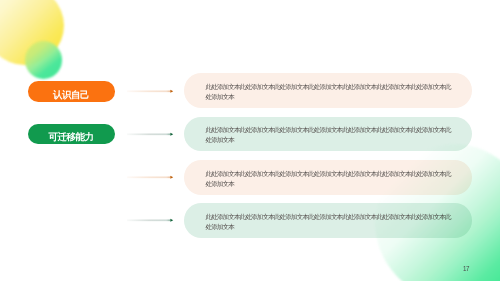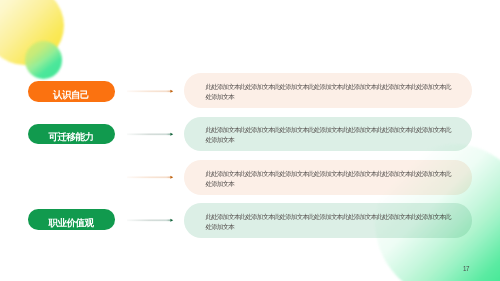--- a/index.html
+++ b/index.html
@@ -105,23 +105,20 @@
   <div class="arrow" style="top:172.5px">
     <svg width="47" height="9" viewBox="0 0 47 9">
       <rect x="0" y="3.45" width="43.6" height="1.7" fill="url(#go)"></rect>
       <path d="M43.4 2.8 L46.2 4.3 L43.4 5.8 Z" fill="#BE5E0B" filter="url(#soft)"></path>
     </svg>
   </div>
   <div class="box pink" style="top:160.2px">
     <p>此处添加文本此处添加文本此处添加文本此处添加文本此处添加文本此处添加文本此处添加文本此处添加文本</p>
   </div>
 
-  <div class="pill green" style="top:209.1px">
-    <span>职业价值观</span>
-  </div>
   <div class="arrow" style="top:215.7px">
     <svg width="47" height="9" viewBox="0 0 47 9">
       <rect x="0" y="3.45" width="43.6" height="1.7" fill="url(#gg)"></rect>
       <path d="M43.4 2.85 L46.2 4.3 L43.4 5.75 Z" fill="#0F6138" filter="url(#soft)"></path>
     </svg>
   </div>
   <div class="box mint" style="top:203.4px">
     <p>此处添加文本此处添加文本此处添加文本此处添加文本此处添加文本此处添加文本此处添加文本此处添加文本</p>
   </div>
 

